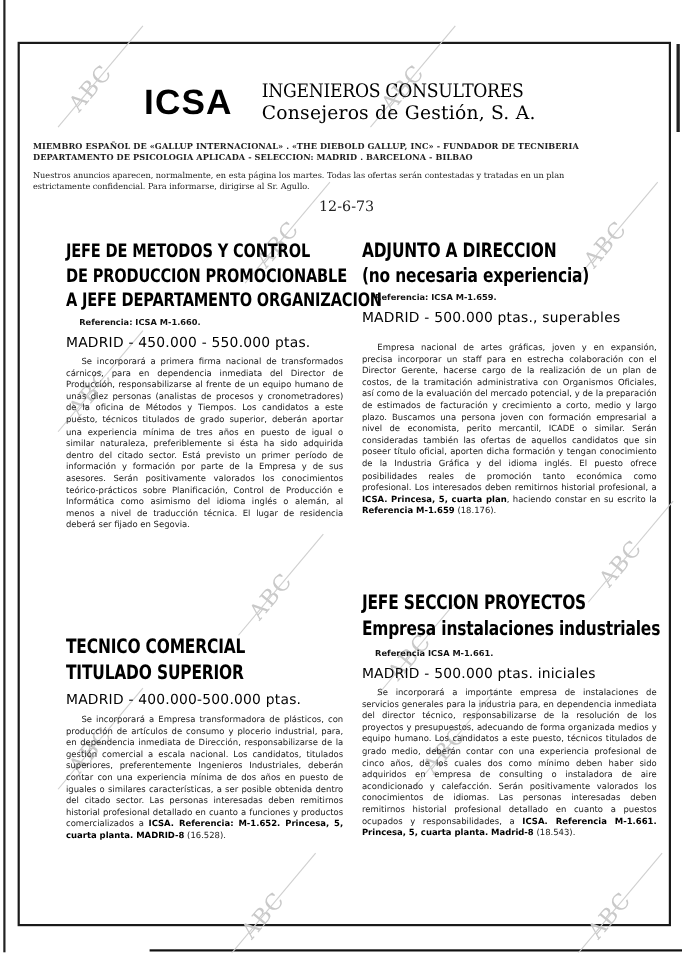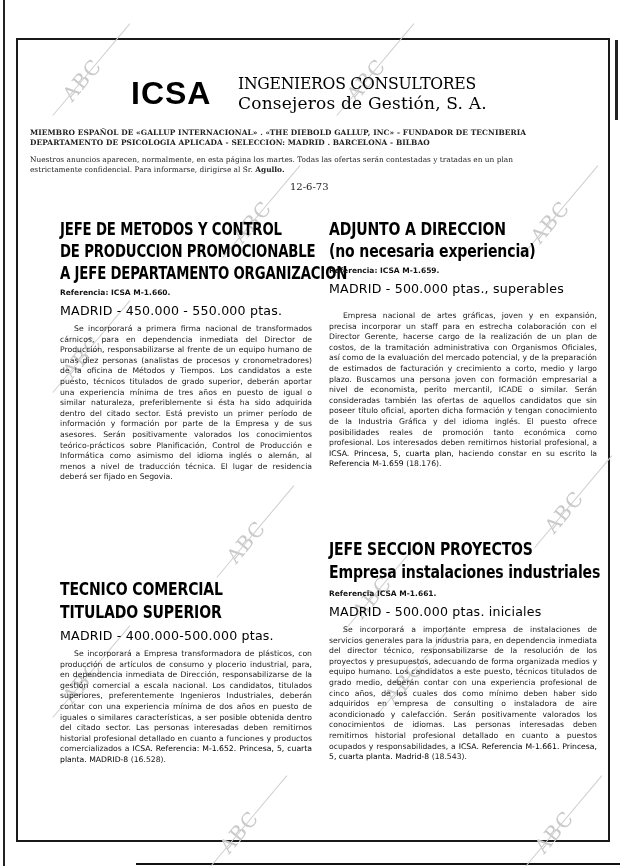--- a/index.html
+++ b/index.html
@@ -10,32 +10,32 @@
   .bottom-rule { position:absolute; left:136px; top:863px; width:484px; height:2px; background:#111; }
 
   .header { position:absolute; left:131px; top:73px; width:400px; height:40px; }
   .logo { position:absolute; left:0; top:0; font-family:"Liberation Sans", sans-serif; font-weight:bold; font-size:32px; line-height:40px; letter-spacing:1px; color:#000; }
   .company { position:absolute; left:107px; top:0; font-family:"DejaVu Serif", serif; font-size:17px; line-height:20px; color:#000; }
   .company .line1 { display:block; letter-spacing:-0.3px; transform:scaleX(0.92); transform-origin:left; }
   .company .line2 { display:block; letter-spacing:0.2px; }
 
   .memb { position:absolute; left:30px; top:128px; width:565px; font-family:"DejaVu Serif", serif; font-weight:bold; font-size:7.4px; line-height:10px; letter-spacing:0.1px; color:#222; white-space:nowrap; }
   .notice { position:absolute; left:30px; top:155px; width:565px; font-family:"DejaVu Serif", serif; font-size:7.4px; line-height:10px; color:#222; white-space:nowrap; }
-  .notice b { font-weight:bold;text-align:right; }
-  .date { position:absolute; left:290px; top:181px; font-family:"DejaVu Serif", serif; font-size:10px; color:#222; }
+  .notice b { font-weight:normal;text-align:right; }
+  .date { position:absolute; left:290px; top:181px; font-family:"DejaVu Serif", serif; font-size:13px; color:#222; }
 
   .ad { position:absolute; }
   .ad-title { font-family:"DejaVu Sans", sans-serif; font-weight:bold; font-size:17px; line-height:22px; color:#000; transform:scaleX(0.78); transform-origin:left; white-space:nowrap; letter-spacing:-0.2px; }
   .ad-title .l { display:block; }
-  .ad-ref { font-family:"DejaVu Sans", sans-serif; font-size:7.5px; font-weight:bold; color:#111; margin-top:4px; line-height:10px; }
+  .ad-ref { font-family:"DejaVu Sans", sans-serif; font-size:7.5px; font-weight:bold; color:#111; margin-top:4px; line-height:10px;padding-left:12px; }
   .ad-salary { font-family:"DejaVu Sans", sans-serif; font-weight:normal; font-size:12.6px; line-height:16px; color:#000; margin-top:5px; white-space:nowrap; letter-spacing:0.2px; }
   .ad-body { font-family:"DejaVu Sans", sans-serif; font-size:7.7px; line-height:10.6px; color:#1a1a1a; text-align:justify; margin-top:5px; }
   .ad-body p { margin:0; text-indent:14px; }
   .ad-body p + p { margin-top:6px; }
-  .ad-body b { font-weight:normal; color:#000; }
+  .ad-body b { font-weight:bold; color:#000; }
 
   .ad1 { left:60px; top:218px; width:252px; }
   .ad2 { left:60px; top:577px; width:252px; }
   .ad3 { left:329px; top:218px; width:268px; }
   .ad4 { left:329px; top:537px; width:268px; }
   .ad4 .ad-ref { margin-top:6px; }
 
   .watermark { position:absolute; font-family:"DejaVu Serif", serif; font-size:20px; color:#c9c9c9; transform:rotate(-50deg); transform-origin:center; letter-spacing:1px; }
   .watermark::after { content:""; position:absolute; left:-22px; top:12px; width:120px; height:1px; background:#cfcfcf; transform:rotate(0deg); }
 </style>

